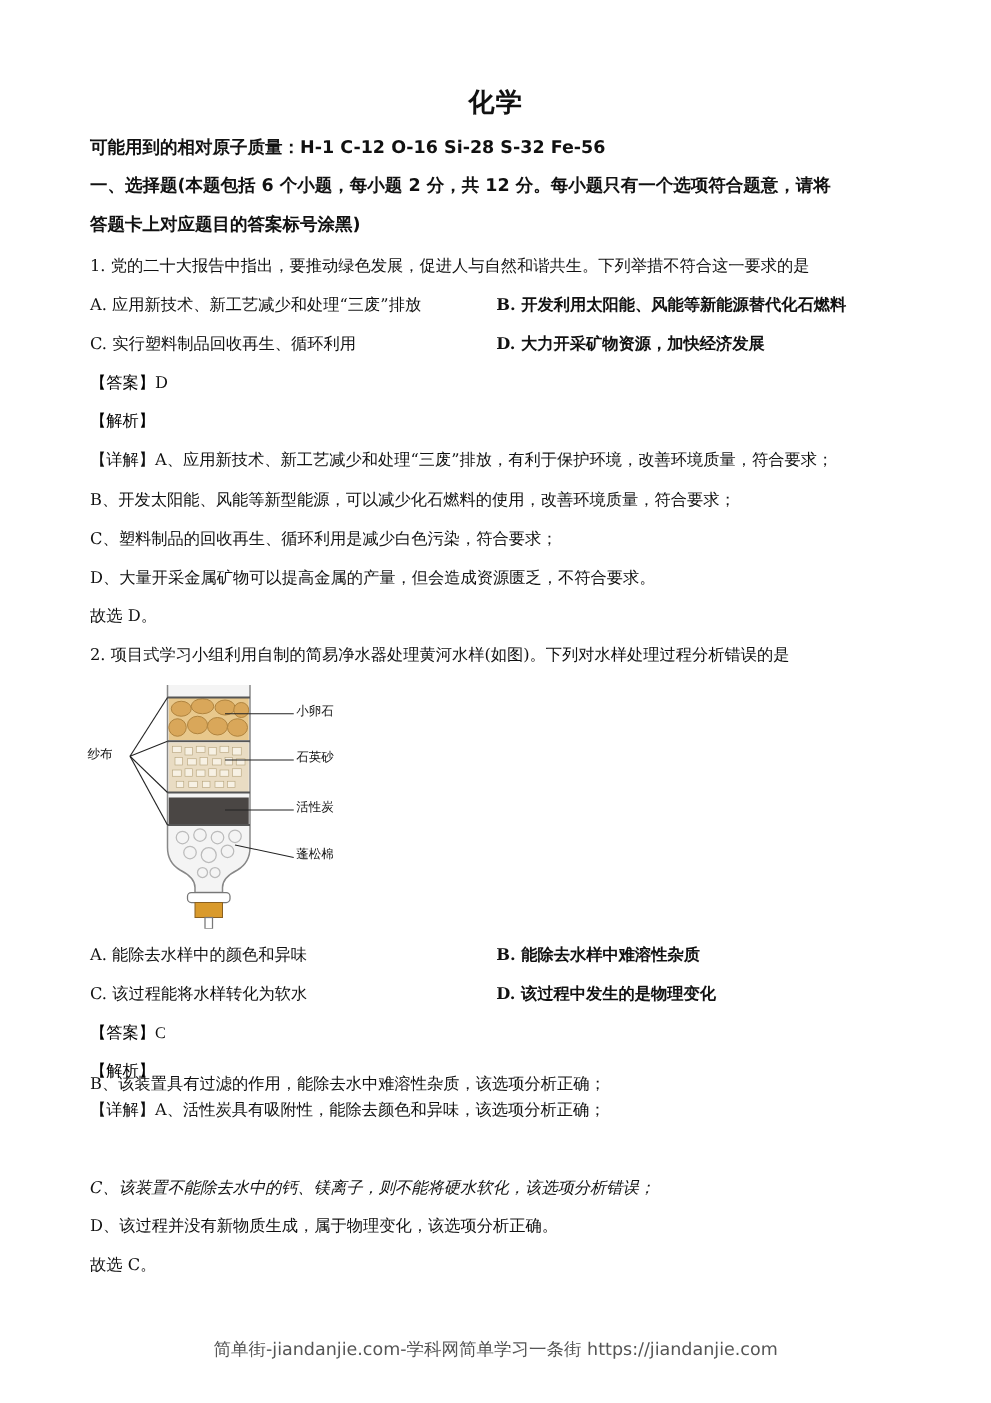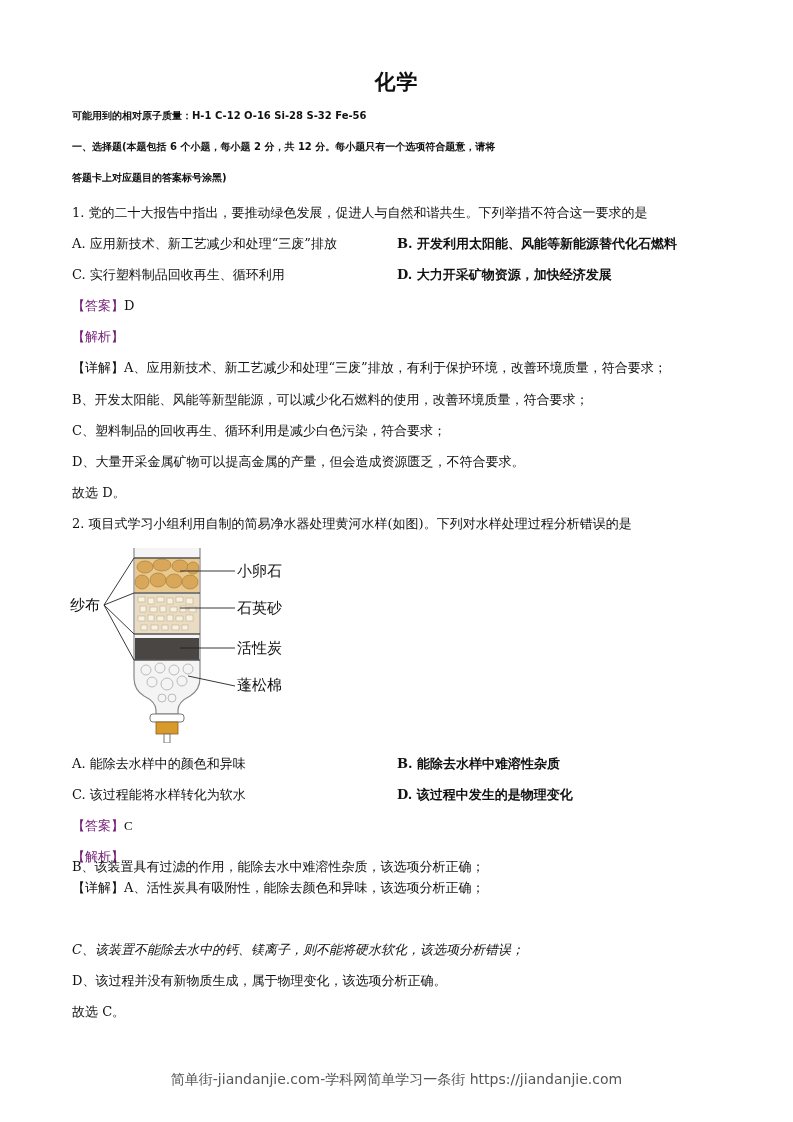--- a/index.html
+++ b/index.html
@@ -1,28 +1,28 @@
 <!DOCTYPE html>
 <html><head>
 <meta charset="utf-8">
 <style>
   html, body { margin: 0; padding: 0; background: #ffffff; }
   body { width: 793px; height: 1122px; position: relative; overflow: hidden;
          font-family: "DejaVu Serif", "Liberation Serif", serif; color: #111; }
   .abs { position: absolute; white-space: nowrap; }
   .title { left: 0; width: 793px; top: 68px; text-align: center; font-size: 21px; font-weight: bold;
            font-family: "DejaVu Sans", "Liberation Sans", sans-serif; letter-spacing: 1px; }
-  .bold { font-weight: bold; font-size: 10px; font-family: "DejaVu Sans", "Liberation Sans", sans-serif; }
+  .bold { font-weight: bold; font-size: 14px; font-family: "DejaVu Sans", "Liberation Sans", sans-serif; }
   .line { font-size: 13px; left: 72px; }
   .opt-b { left: 397px; font-weight: bold; }
-  .tag { color: #701a75; }
+  .tag { color: #000000; }
   .fig { left: 70px; top: 548px; width: 220px; height: 195px; }
   .footer { left: 0; width: 793px; top: 1071px; text-align: center; font-size: 14px; color: #555;
             font-family: "DejaVu Sans", "Liberation Sans", sans-serif; }
-  .fig-label { position: absolute; font-size: 15px; white-space: nowrap; color: #111;
+  .fig-label { position: absolute; font-size: 10px; white-space: nowrap; color: #111;
                font-family: "DejaVu Sans", "Liberation Sans", sans-serif; }
 </style>
 </head>
 <body>
 
 <div class="abs title">化学</div>
 <div class="abs bold" style="left:72px; top:109px;">可能用到的相对原子质量：H-1 C-12 O-16 Si-28 S-32 Fe-56</div>
 <div class="abs bold" style="left:72px; top:140px;">一、选择题(本题包括 6 个小题，每小题 2 分，共 12 分。每小题只有一个选项符合题意，请将</div>
 <div class="abs bold" style="left:72px; top:171px;">答题卡上对应题目的答案标号涂黑)</div>
 

